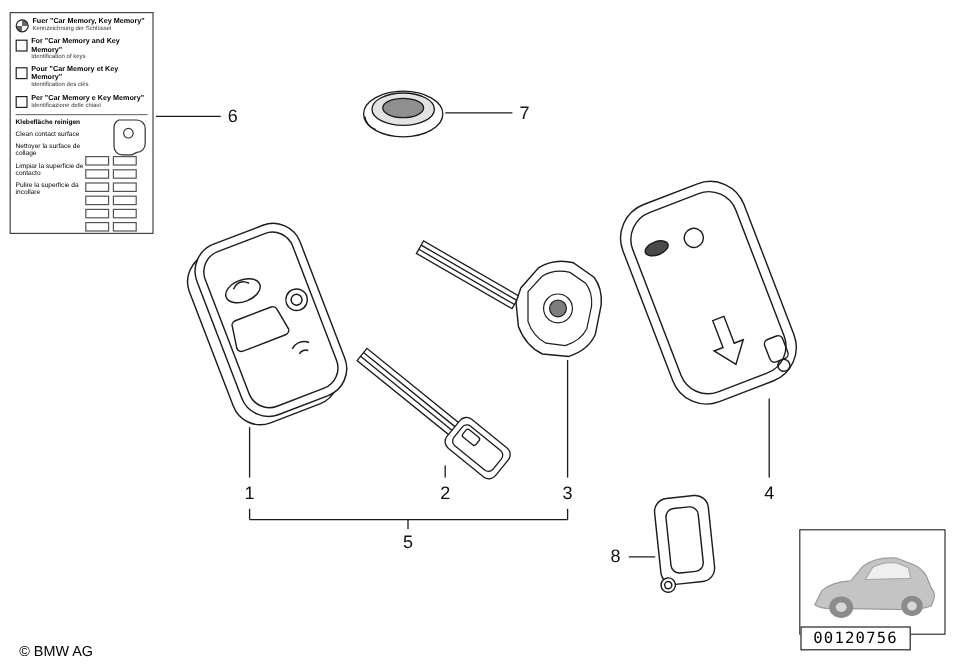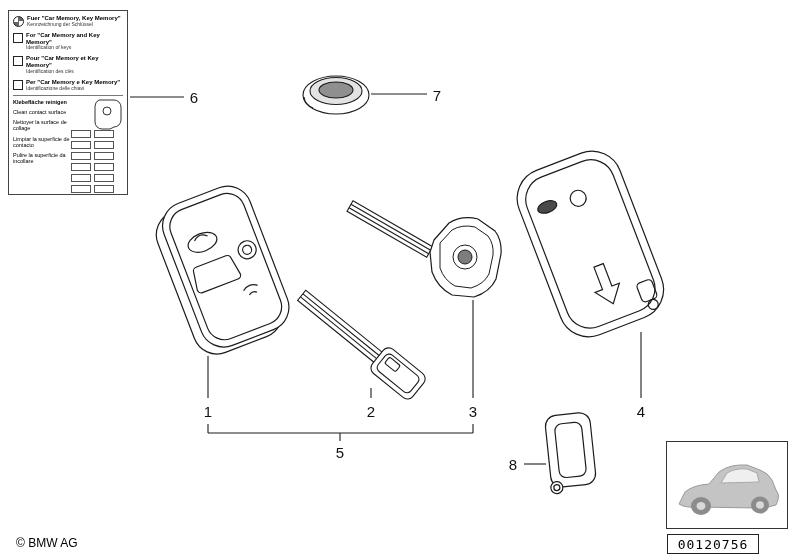--- a/index.html
+++ b/index.html
@@ -39,21 +39,21 @@
     display:grid; grid-template-columns:20px 20px; grid-gap:3px;
   }
   .blank-label { height:6px; border:1px solid #555; background:#fff; }
 
   
   .car-box {
     position:absolute; left:666px; top:441px; width:122px; height:88px;
     border:1px solid #333; background:#fff; box-sizing:border-box;
   }
   .docnum-box {
-    position:absolute; left:667px; top:534px; width:92px; height:20px;
+    position:absolute; left:667px; top:522px; width:92px; height:20px;
     border:1px solid #222; background:#fff; box-sizing:border-box;
     display:flex; align-items:center; justify-content:center;
     font-family:"DejaVu Sans Mono", monospace; font-size:13px; letter-spacing:1px;
   }
   .copyright { position:absolute; left:16px; top:536px; font-size:12px; }
 </style>
 </head>
 <body>
 
 <div class="canvas">

